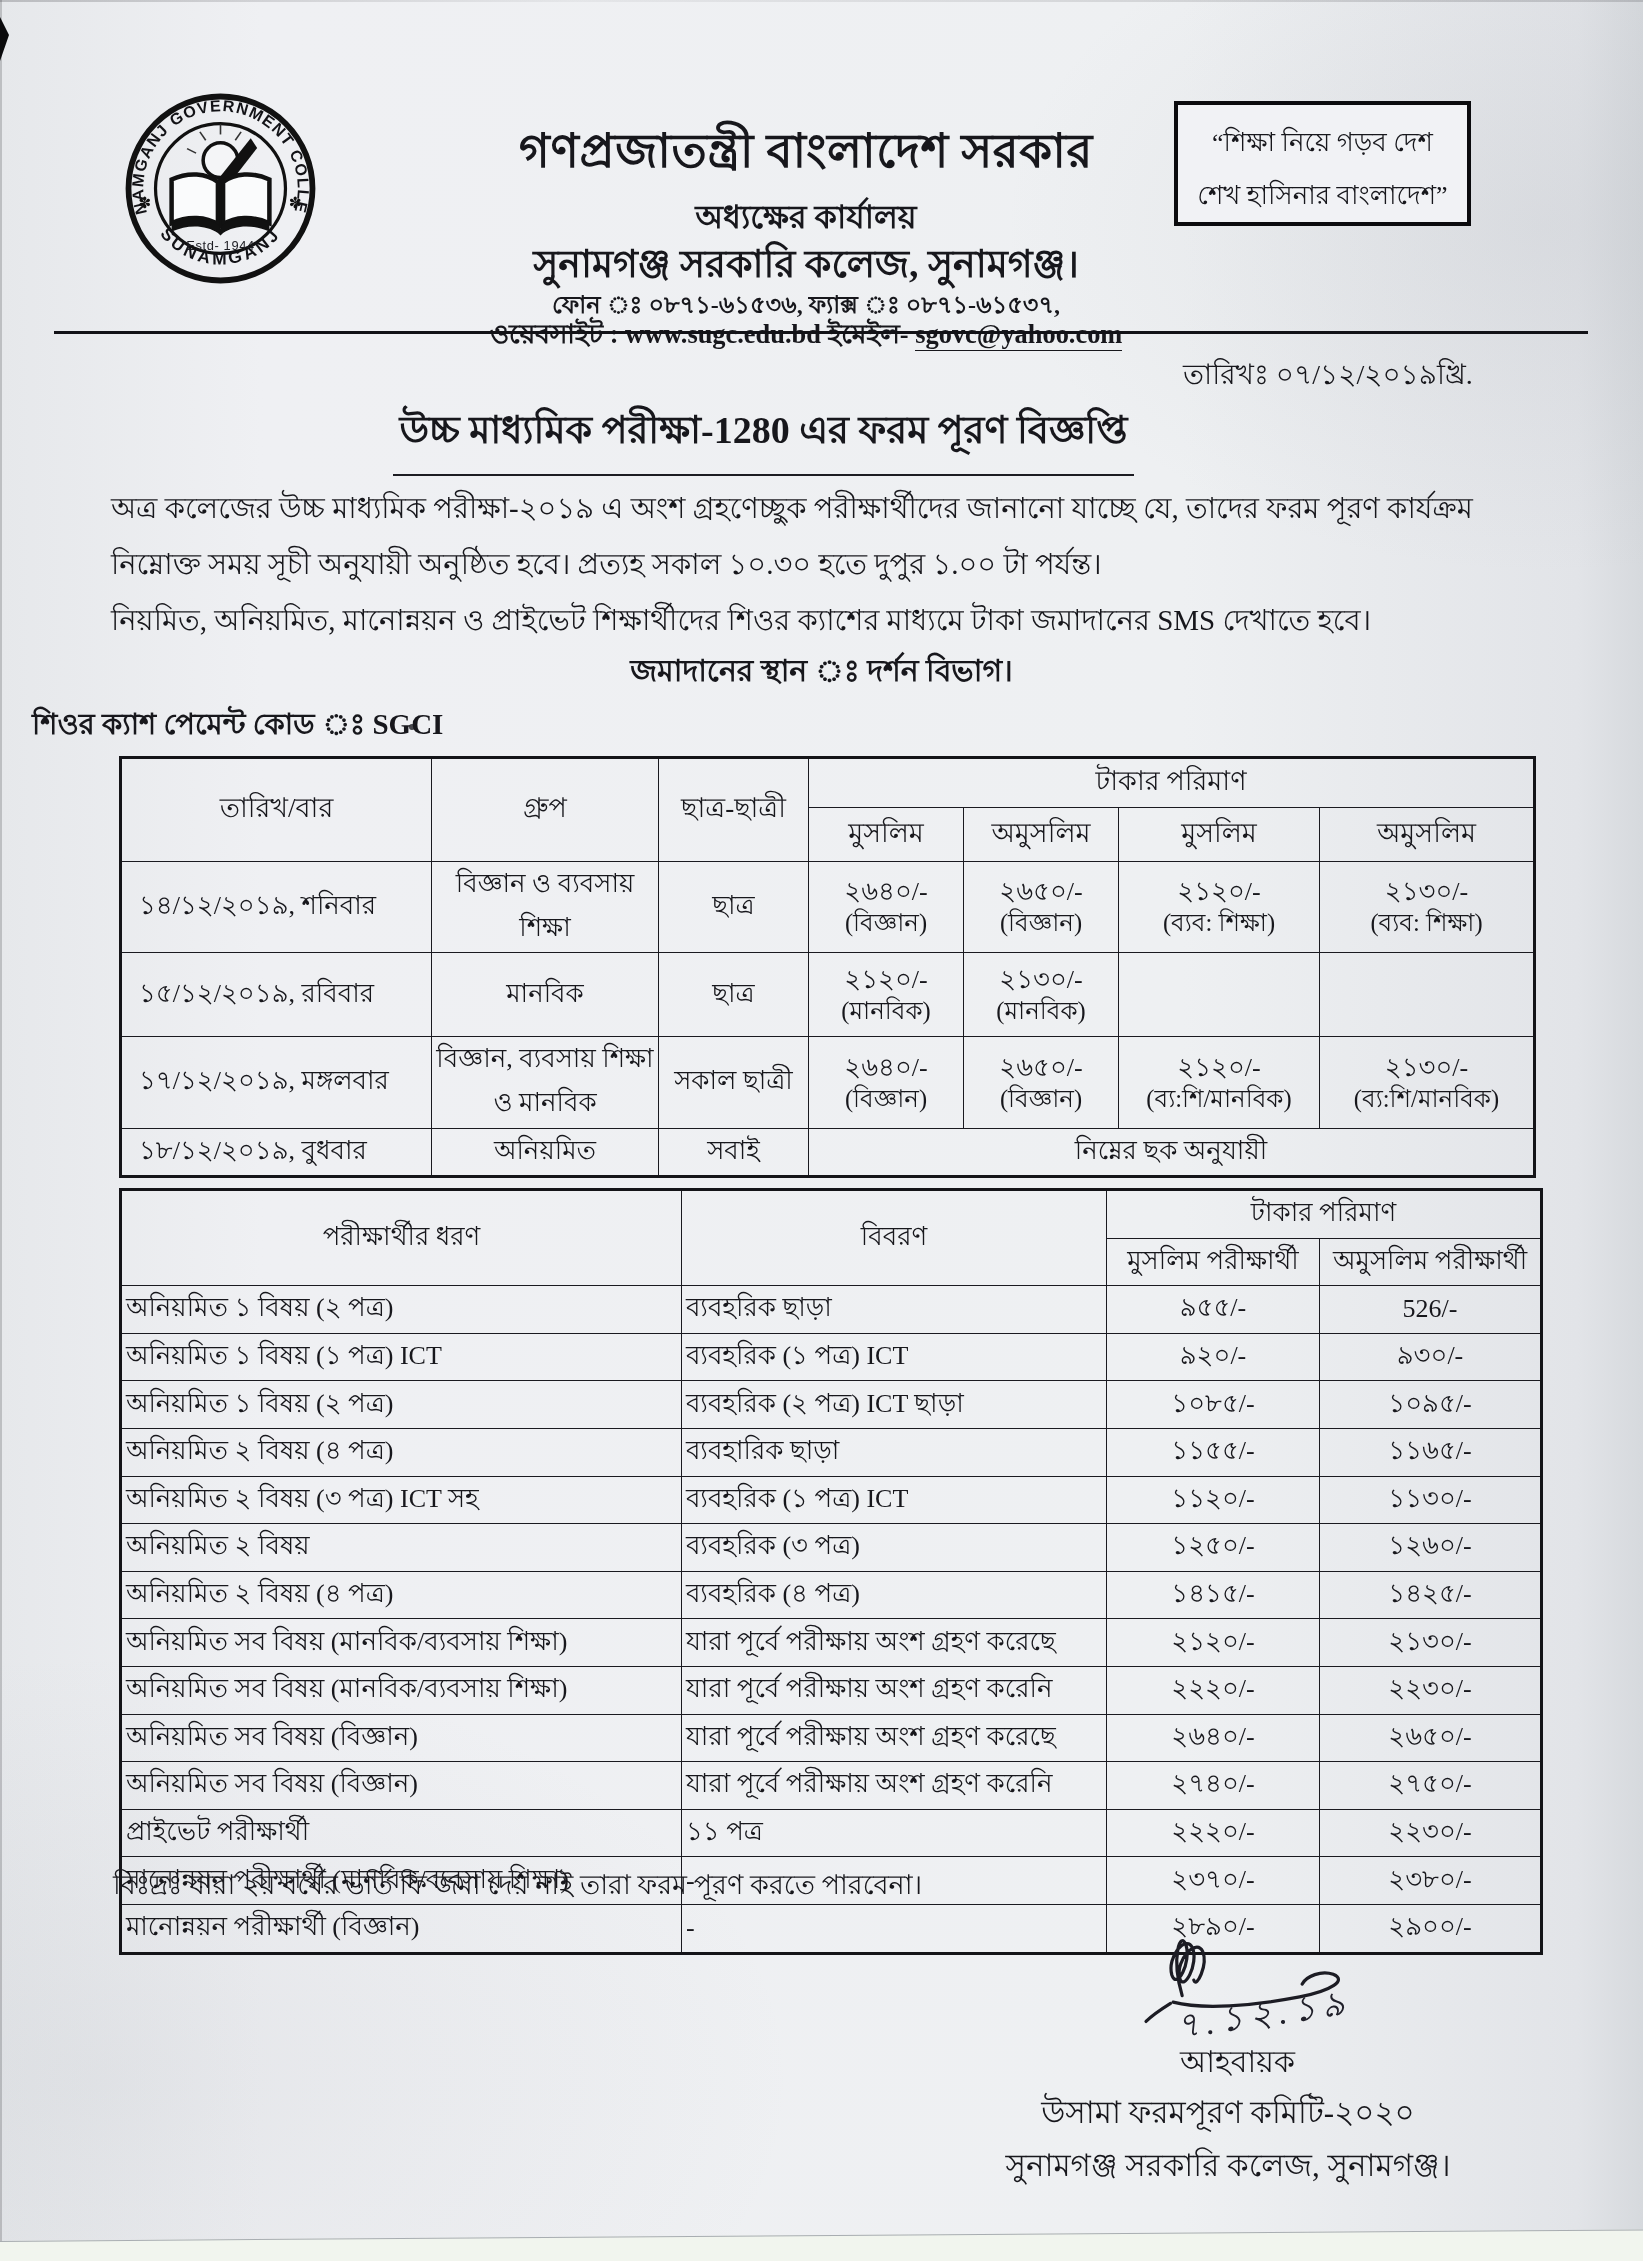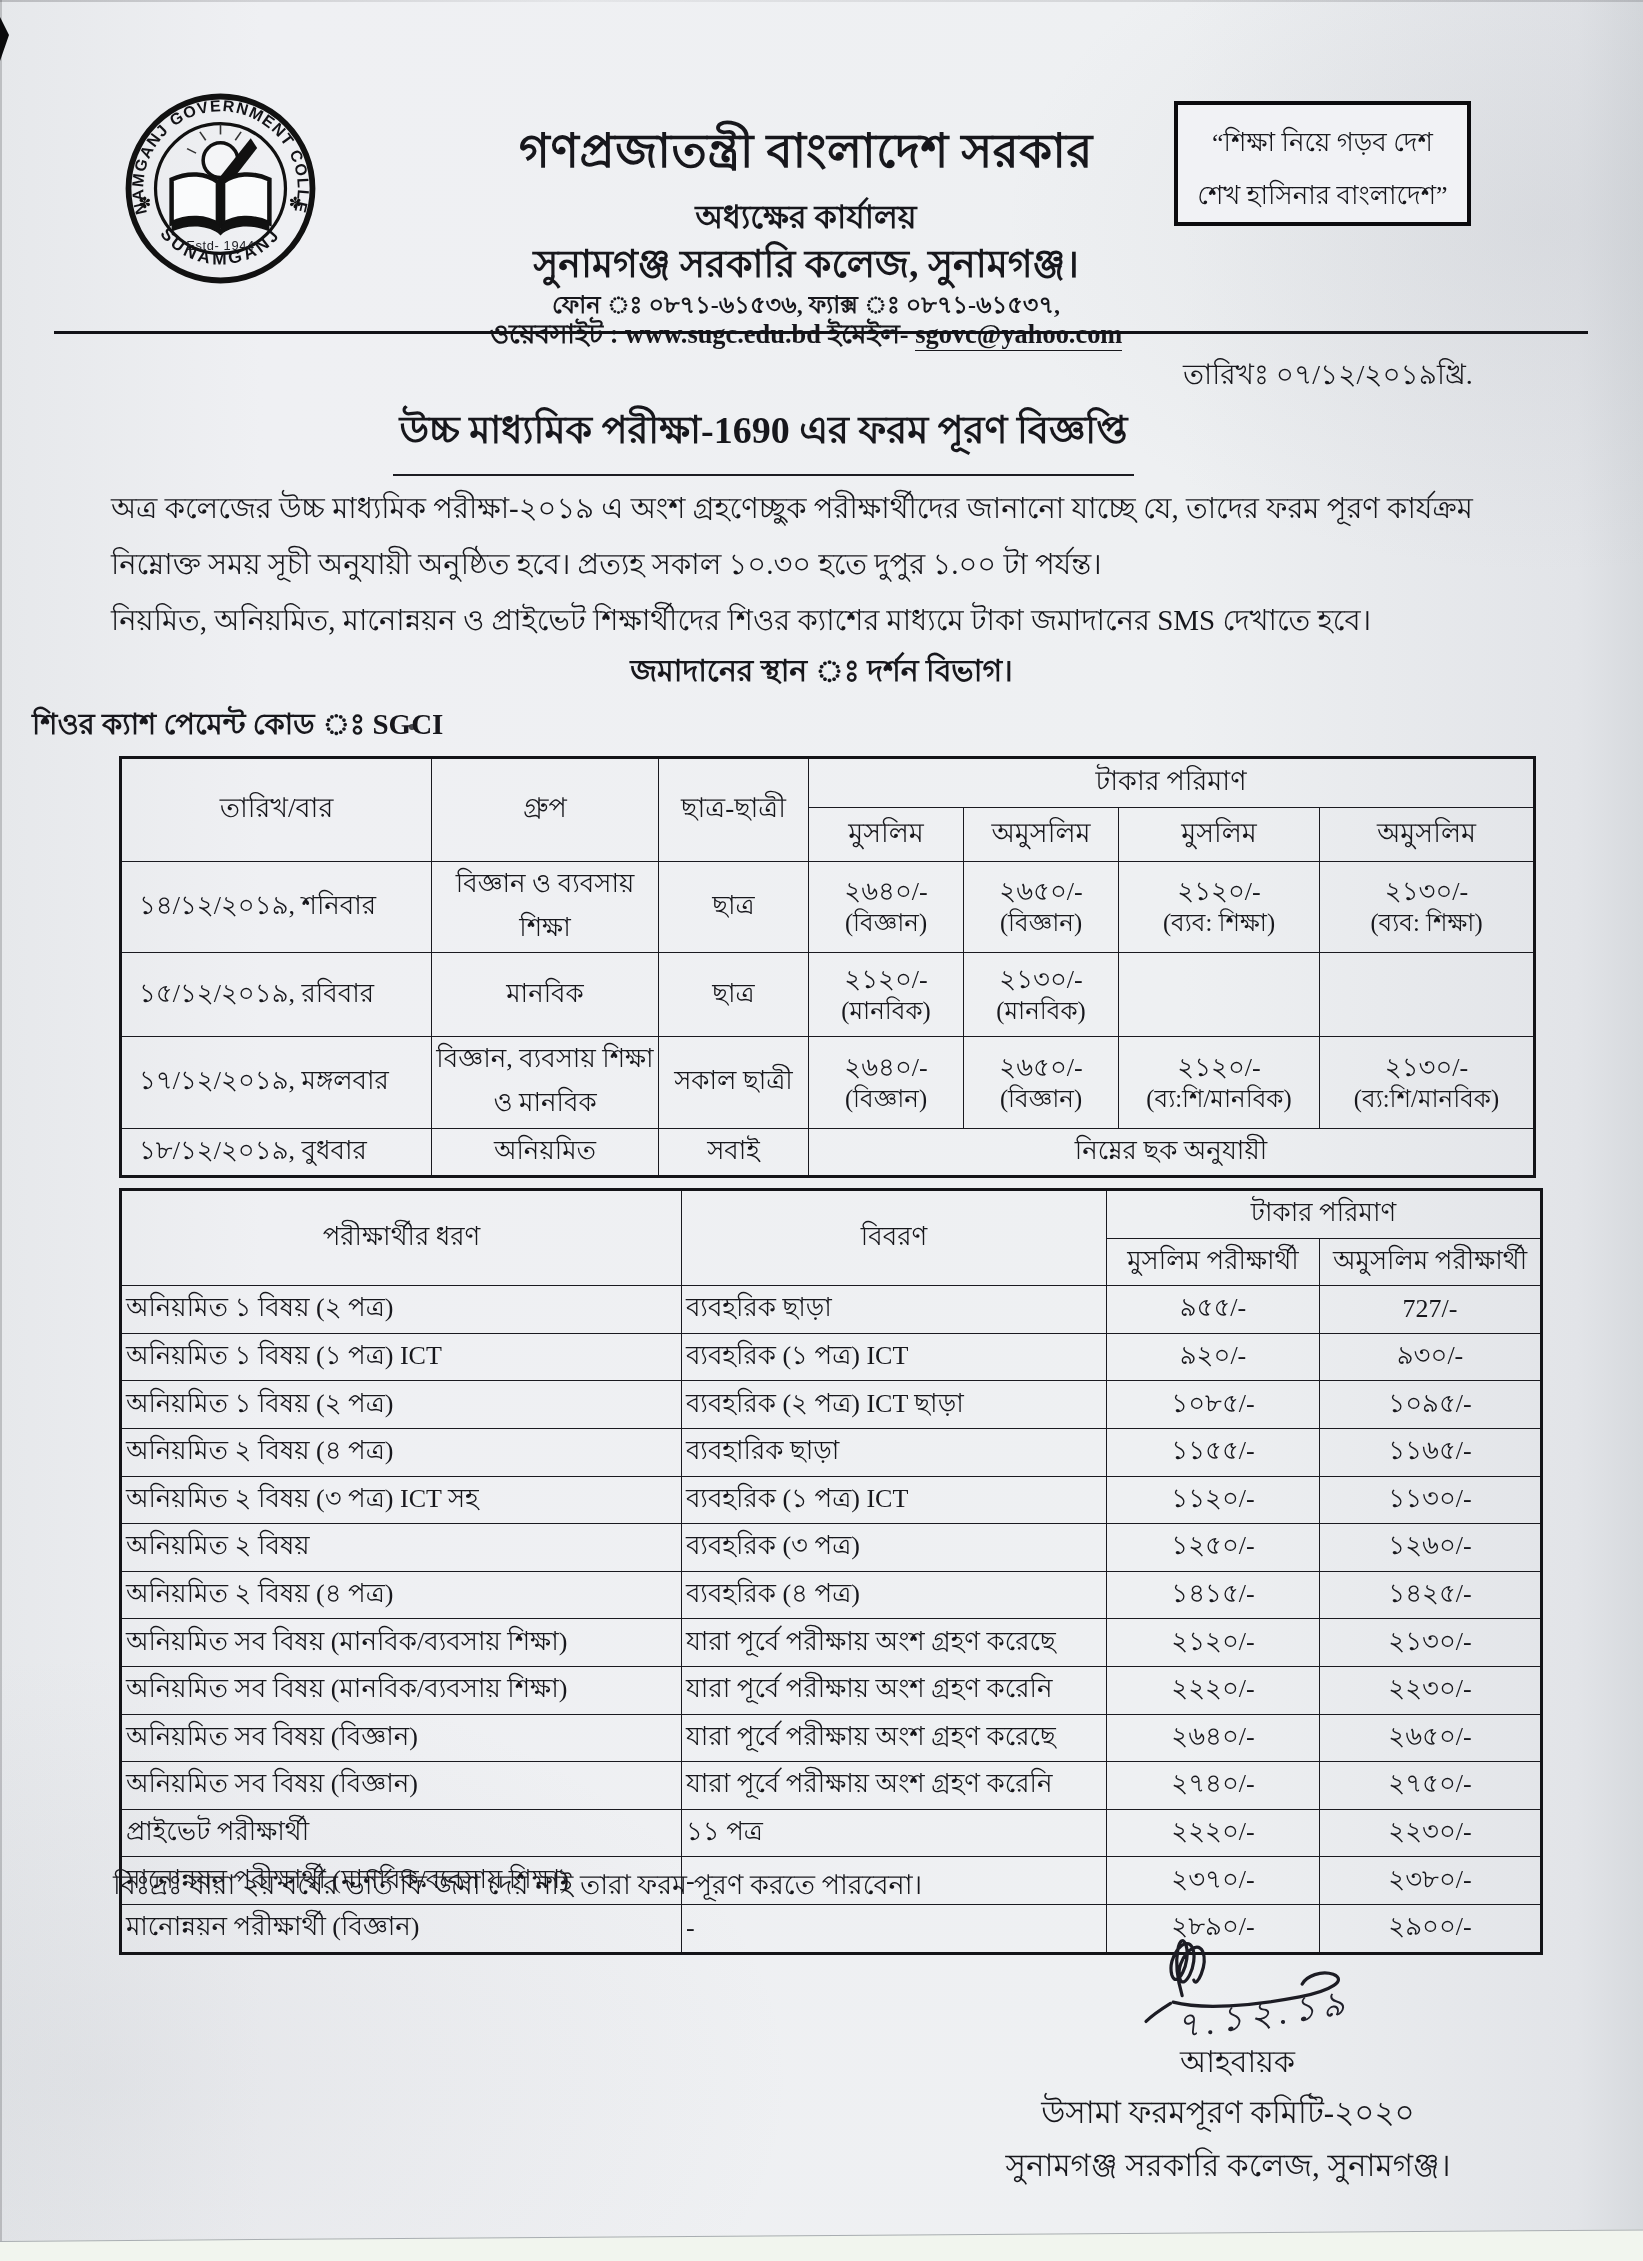--- a/index.html
+++ b/index.html
@@ -141,21 +141,21 @@
 
   <div class="slogan">
     <div class="s1">“শিক্ষা নিয়ে গড়ব দেশ</div>
     <div class="s2">শেখ হাসিনার বাংলাদেশ”</div>
   </div>
 
   <div class="rule"></div>
 
   <div class="date-line">তারিখঃ ০৭/১২/২০১৯খ্রি.</div>
   <div class="title-wrap">
-    <span class="title">উচ্চ মাধ্যমিক পরীক্ষা-1690 এর ফরম পূরণ বিজ্ঞপ্তি</span>
+    <span class="title">উচ্চ মাধ্যমিক পরীক্ষা-1280 এর ফরম পূরণ বিজ্ঞপ্তি</span>
   </div>
   <div class="bodyline b1">অত্র কলেজের উচ্চ মাধ্যমিক পরীক্ষা-২০১৯ এ অংশ গ্রহণেচ্ছুক পরীক্ষার্থীদের জানানো যাচ্ছে যে, তাদের ফরম পূরণ কার্যক্রম</div>
   <div class="bodyline b2">নিম্নোক্ত সময় সূচী অনুযায়ী অনুষ্ঠিত হবে। প্রত্যহ সকাল ১০.৩০ হতে দুপুর ১.০০ টা পর্যন্ত।</div>
   <div class="bodyline b3">নিয়মিত, অনিয়মিত, মানোন্নয়ন ও প্রাইভেট শিক্ষার্থীদের শিওর ক্যাশের মাধ্যমে টাকা জমাদানের SMS দেখাতে হবে।</div>
   <div class="place">জমাদানের স্থান ঃ দর্শন বিভাগ।</div>
   <div class="code">শিওর ক্যাশ পেমেন্ট কোড ঃ SGCI</div>
 
   <table class="tbl t1">
     <colgroup>
       <col style="width:311px">
@@ -265,21 +265,21 @@
         <td colspan="2">টাকার পরিমাণ</td>
       </tr>
       <tr class="hb">
         <td>মুসলিম পরীক্ষার্থী</td>
         <td>অমুসলিম পরীক্ষার্থী</td>
       </tr>
       <tr class="dr">
         <td class="lft">অনিয়মিত ১ বিষয় (২ পত্র)</td>
         <td class="lft">ব্যবহরিক ছাড়া</td>
         <td>৯৫৫/-</td>
-        <td>727/-</td>
+        <td>526/-</td>
       </tr>
       <tr class="dr">
         <td class="lft">অনিয়মিত ১ বিষয় (১ পত্র) ICT</td>
         <td class="lft">ব্যবহরিক (১ পত্র) ICT</td>
         <td>৯২০/-</td>
         <td>৯৩০/-</td>
       </tr>
       <tr class="dr">
         <td class="lft">অনিয়মিত ১ বিষয় (২ পত্র)</td>
         <td class="lft">ব্যবহরিক (২ পত্র) ICT ছাড়া</td>

